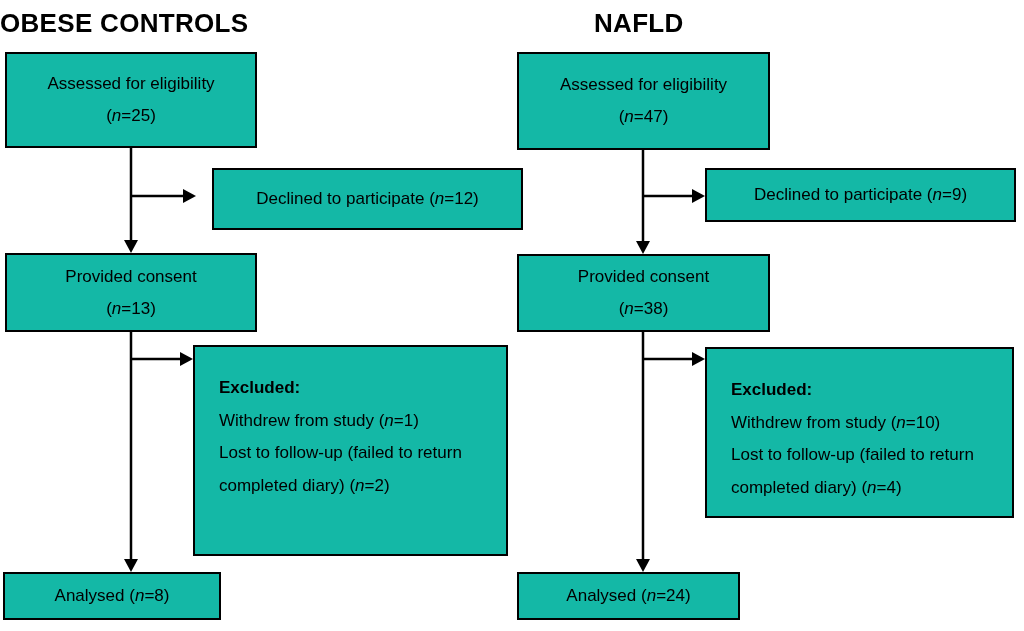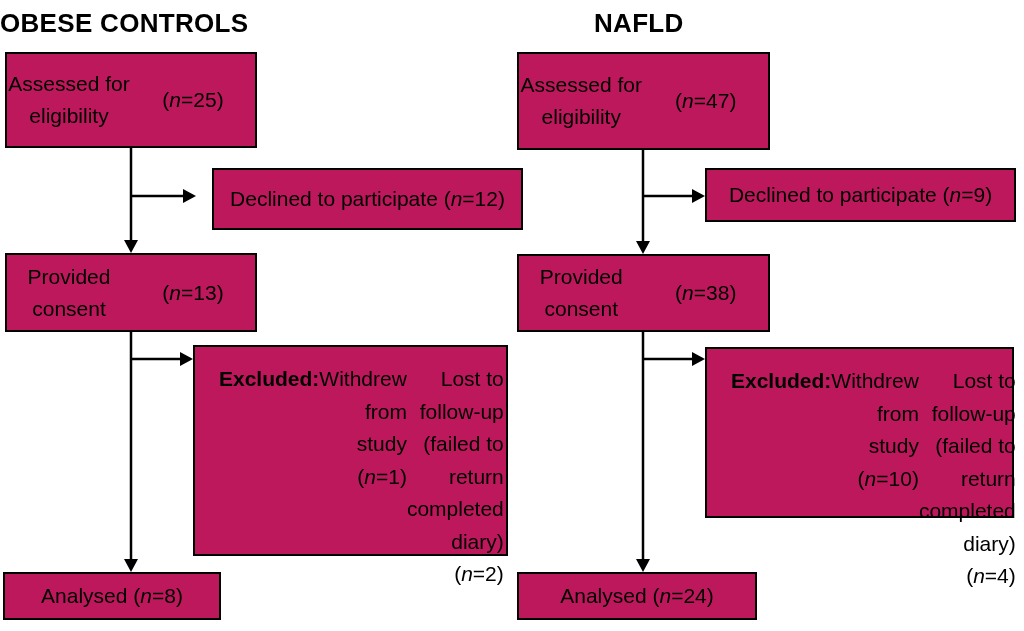--- a/index.html
+++ b/index.html
@@ -9,43 +9,43 @@
   }
   .connectors{position:absolute;left:0;top:0;width:1024px;height:631px;}
   .col-title{
     position:absolute;top:8px;font-size:26px;font-weight:bold;
     letter-spacing:.3px;white-space:nowrap;
   }
   .t-obese{left:0;}
   .t-nafld{left:594px;}
   .box{
     position:absolute;box-sizing:border-box;border:2px solid #000;
-    background:#be185d;font-size:21px;line-height:32px;
-    display:flex;flex-direction:row;justify-content:center;align-items:center;
+    background:#14b8a6;font-size:17px;line-height:32px;
+    display:flex;flex-direction:column;justify-content:center;align-items:center;
     text-align:center;
   }
   .box .ln{width:100%;}
   .excl{
-    justify-content:flex-start;align-items:flex-start;text-align:right;
-    padding:16px 14px 0 24px;line-height:32.5px;
+    justify-content:flex-start;align-items:flex-start;text-align:left;
+    padding:25px 14px 0 24px;line-height:32.5px;
   }
   .excl .ln{width:auto;}
   .head{font-weight:bold;}
   .ln i{font-style:italic;}
   
   .b-oa{left:5px;  top:52px; width:252px;height:96px;}
   .b-od{left:212px;top:168px;width:311px;height:62px;}
   .b-oc{left:5px;  top:253px;width:252px;height:79px;}
   .b-oe{left:193px;top:345px;width:315px;height:211px;}
   .b-oy{left:3px;  top:572px;width:218px;height:48px;}
   .b-na{left:517px;top:52px; width:253px;height:98px;}
   .b-nd{left:705px;top:168px;width:311px;height:54px;}
   .b-nc{left:517px;top:254px;width:253px;height:78px;}
   .b-ne{left:705px;top:347px;width:309px;height:171px;}
-  .b-ny{left:517px;top:572px;width:240px;height:48px;}
+  .b-ny{left:517px;top:572px;width:223px;height:48px;}
   .arrow{stroke:#000;stroke-width:2.5;fill:none;}
   .ahead{fill:#000;stroke:none;}
 </style>
 </head>
 <body>
 
 <div class="stage">
 
   <svg class="connectors" viewBox="0 0 1024 631" xmlns="http://www.w3.org/2000/svg">
     <g>

